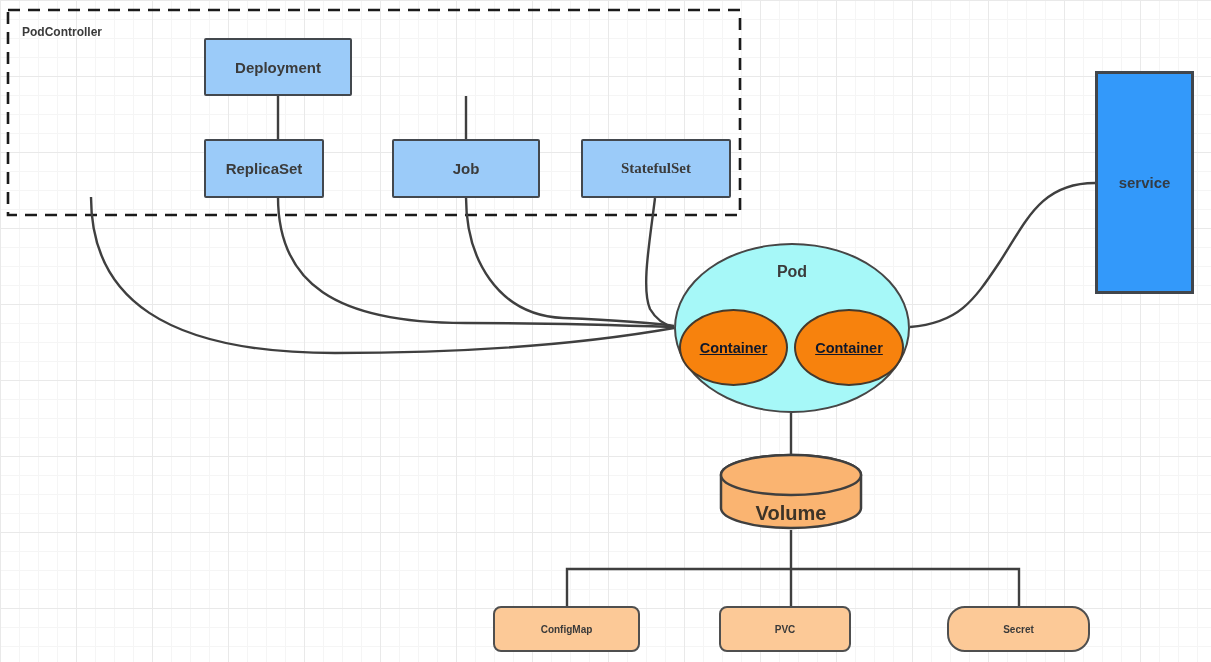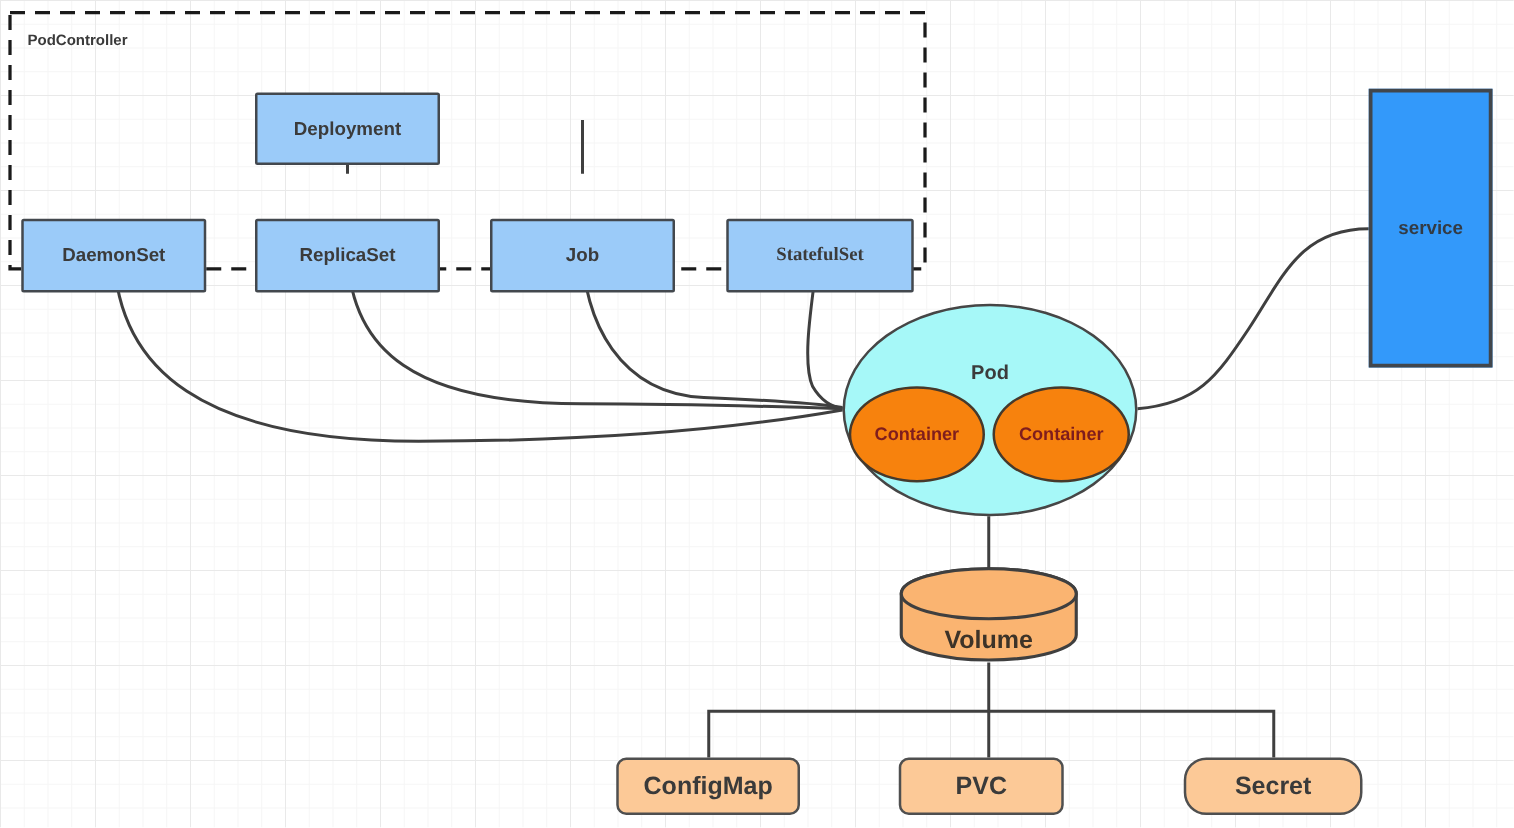--- a/index.html
+++ b/index.html
@@ -16,40 +16,39 @@
   }
   #edges{position:absolute;left:0;top:0;width:1211px;height:662px;}
   .node{
     position:absolute;box-sizing:border-box;
     display:flex;align-items:center;justify-content:center;
     font-weight:bold;color:#3b3b3b;
   }
   .blue-box{
     background:#9bcbf9;border:2px solid #43484e;border-radius:2px;
     font-size:15px;
-    margin-top:36px;
   }
   .service-box{
     background:#3399fa;border:3px solid #41464c;
     font-size:15px;color:#333b44;
   }
   .pod-ellipse{
     background:#a6f8f8;border:2px solid #464646;border-radius:50%;
   }
   .pod-label{
     position:absolute;font-weight:bold;font-size:16px;color:#3b3b3b;
     transform:translate(-50%,-50%);white-space:nowrap;
   }
   .container-ellipse{
     background:#f7820d;border:2.5px solid #45392c;border-radius:50%;
-    font-size:14.5px;color:#7f1d1d;
+    font-size:14.5px;color:#0f172a;text-decoration:underline;
   }
   .orange-box{
     background:#fcc997;border:2px solid #4f4f4f;border-radius:8px;
-    font-size:20px;color:#3a3a3a;
+    font-size:10px;color:#3a3a3a;
   }
   .group-label{
     position:absolute;left:22px;top:25px;
     font-weight:bold;font-size:12px;color:#3a3a3a;
   }
   .shape-label{
     position:absolute;font-weight:bold;
     transform:translate(-50%,-50%);white-space:nowrap;
   }
 </style>
@@ -81,35 +80,32 @@
       <path d="M721,475 A70,20 0 0 1 861,475 L861,508 A70,20 0 0 1 721,508 Z" fill="#fab471" stroke="#3f3f3f" stroke-width="2.5"></path>
       <ellipse cx="791" cy="475" rx="70" ry="20" fill="#fab471" stroke="#3f3f3f" stroke-width="2.5"></ellipse>
     </g>
   </svg>
 
   <div class="group-label">PodController</div>
 
   <div class="node blue-box" style="left:204px;top:38px;width:148px;height:58px;">
     <span>Deployment</span>
   </div>
-  <div class="node blue-box" style="left:17px;top:139px;width:148px;height:59px;">
-    <span>DaemonSet</span>
-  </div>
-  <div class="node blue-box" style="left:204px;top:139px;width:148px;height:59px;">
+  <div class="node blue-box" style="left:204px;top:139px;width:120px;height:59px;">
     <span>ReplicaSet</span>
   </div>
   <div class="node blue-box" style="left:392px;top:139px;width:148px;height:59px;">
     <span>Job</span>
   </div>
   <div class="node blue-box" style="left:581px;top:139px;width:150px;height:59px;font-family:Liberation Serif, serif;">
     <span>StatefulSet</span>
   </div>
 
   <div class="node pod-ellipse" style="left:674px;top:243px;width:236px;height:170px;"></div>
-  <div class="pod-label" style="left:792px;top:272px;margin-top:27px;">Pod</div>
+  <div class="pod-label" style="left:792px;top:272px;">Pod</div>
   <div class="node container-ellipse" style="left:679px;top:309px;width:109px;height:77px;">
     <span>Container</span>
   </div>
   <div class="node container-ellipse" style="left:794px;top:309px;width:110px;height:77px;">
     <span>Container</span>
   </div>
 
   <div class="node service-box" style="left:1095px;top:71px;width:99px;height:223px;">
     <span>service</span>
   </div>

